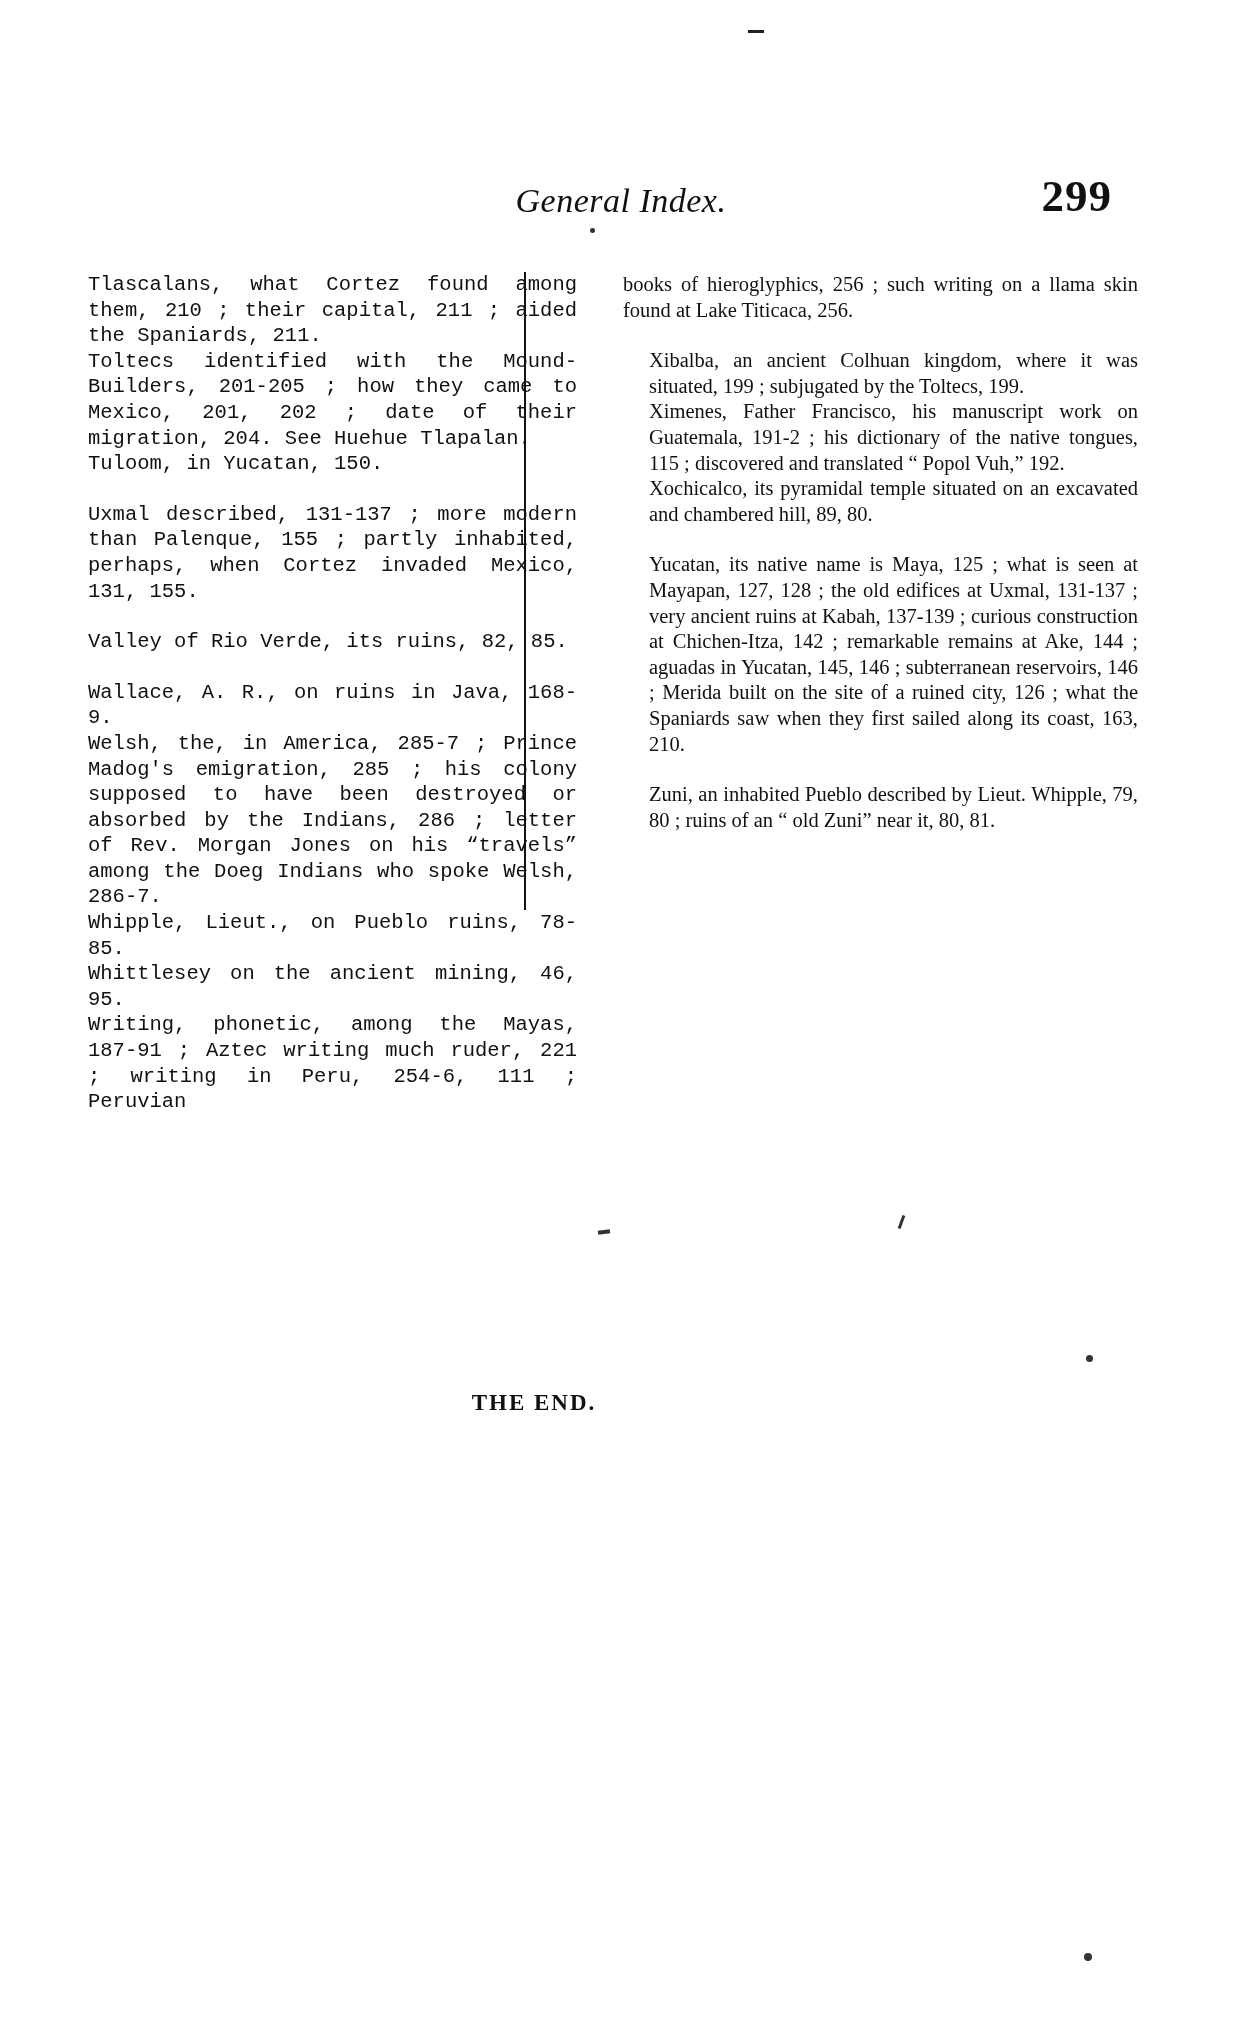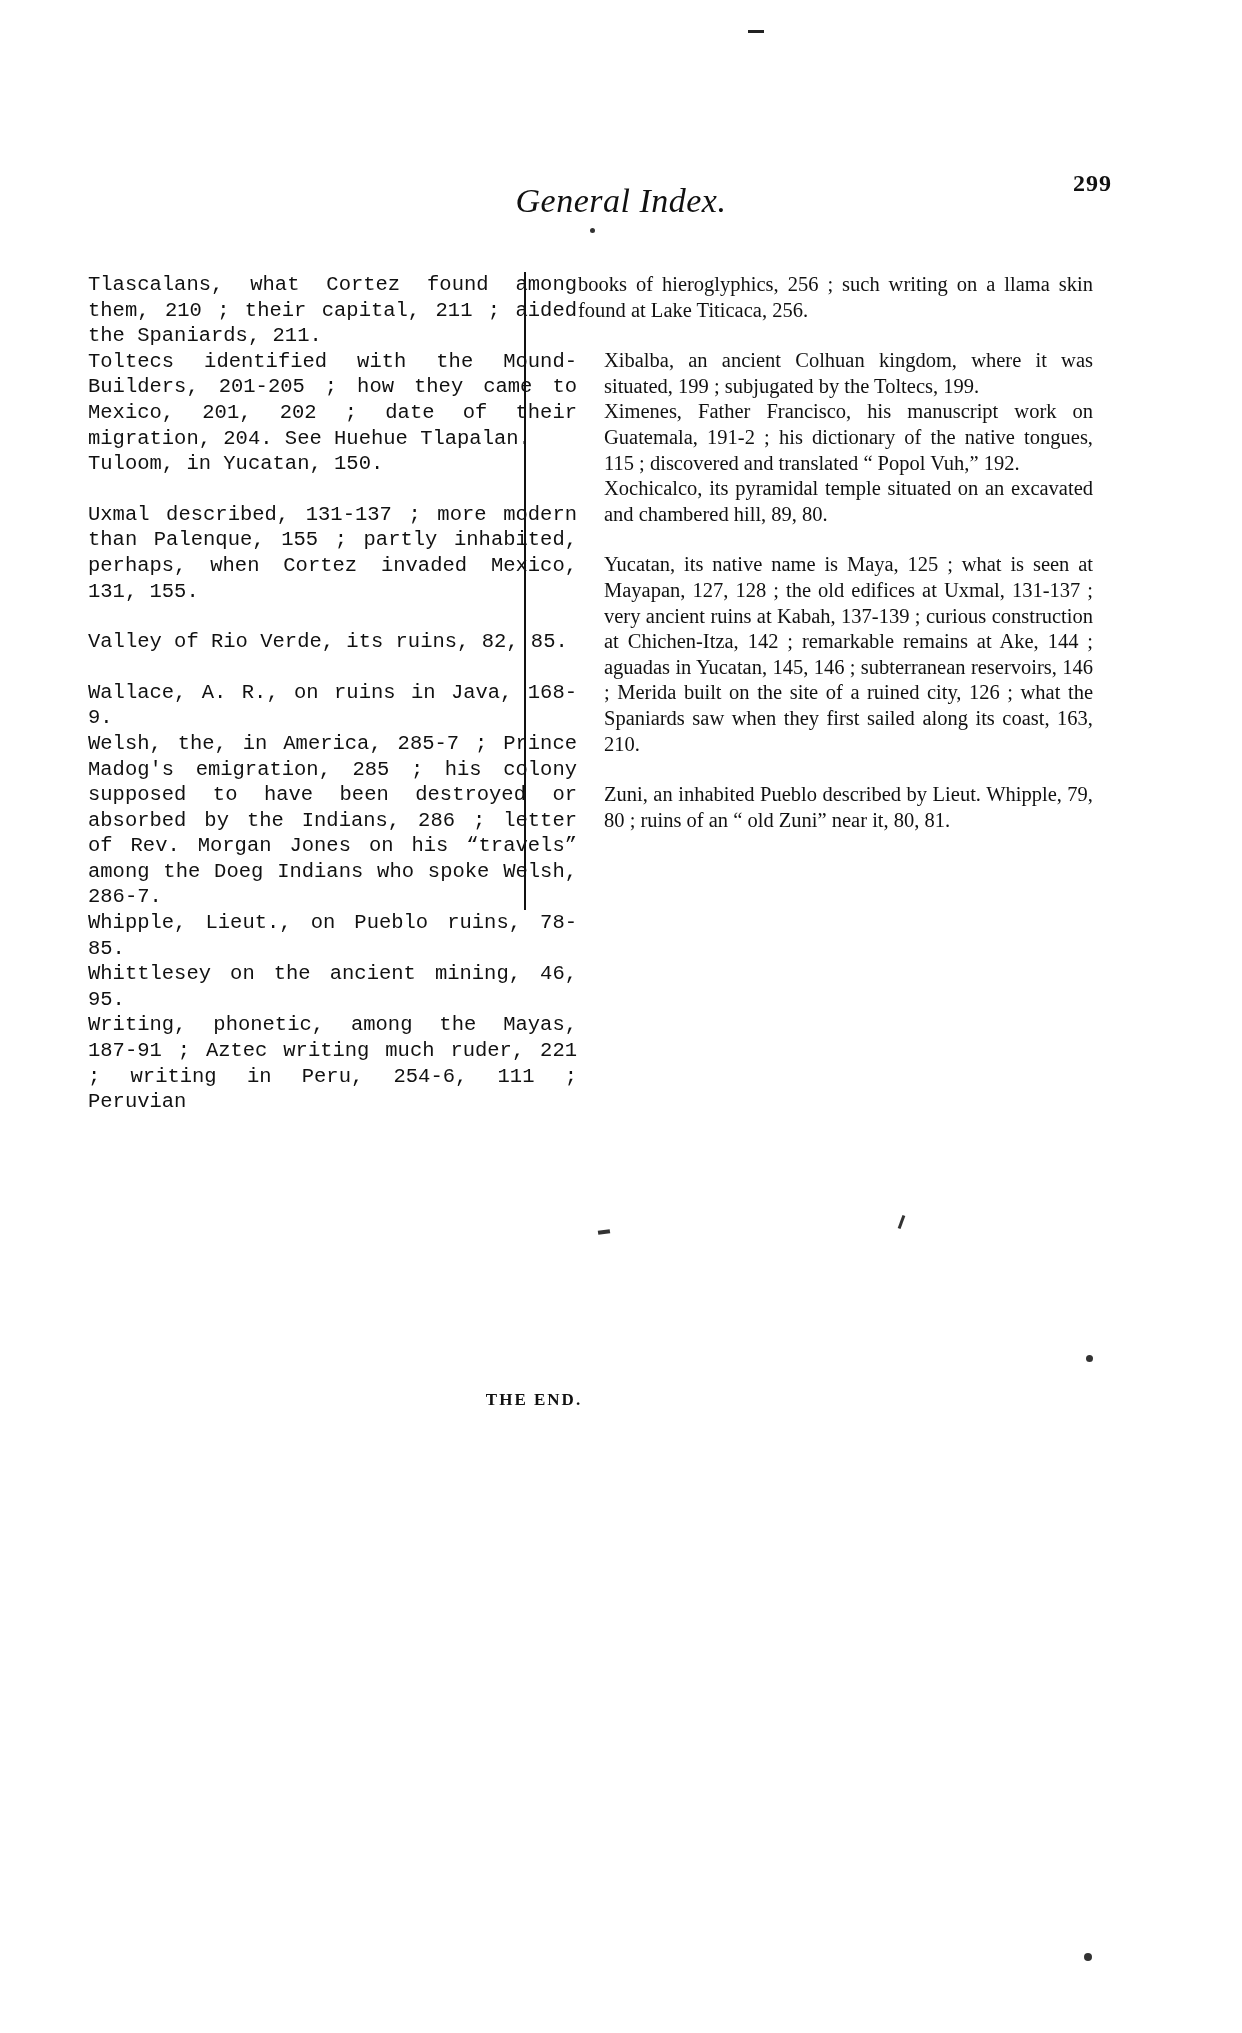--- a/index.html
+++ b/index.html
@@ -36,21 +36,21 @@
     width: 1242px;
     text-align: center;
     font-style: italic;
     font-size: 34px;
     letter-spacing: 0.5px;
   }
   .head-folio {
     position: absolute;
     right: 130px;
     top: 0;
-    font-size: 24px;
+    font-size: 45px;
     font-weight: bold;
     letter-spacing: 1px;
   }
   .top-dash {
     position: absolute;
     left: 748px;
     top: 30px;
     width: 16px;
     height: 3px;
     background: #222;
@@ -68,21 +68,21 @@
   }
   .col {
     position: absolute;
     top: 0;
     width: 515px;
     font-size: 20.5px;
     line-height: 25.6px;
     text-align: justify;
   }
   .col-left { left: 0; font-family: Liberation Mono, monospace; }
-  .col-right { left: 516px; }
+  .col-right { left: 561px; }
   .rule {
     position: absolute;
     left: 524px;
     top: 272px;
     width: 2px;
     height: 0px;
     background: #111;
   }
   .entry {
     margin: 0 0 0 0;
@@ -95,21 +95,21 @@
   }
   .cont {
     padding-left: 0;
   }
   .end {
     position: absolute;
     left: 0;
     top: 1390px;
     width: 1068px;
     text-align: center;
-    font-size: 17px;
+    font-size: 23px;
     font-weight: bold;
     letter-spacing: 2px;
   }
   .mk1 { left: 598px; top: 1230px; width: 12px; height: 4px; transform: rotate(-8deg); }
   .mk2 { left: 900px; top: 1215px; width: 3px; height: 14px; transform: rotate(20deg); }
   .mk3 { left: 1086px; top: 1355px; width: 7px; height: 7px; border-radius: 50%; }
   .mk4 { left: 1084px; top: 1953px; width: 8px; height: 8px; border-radius: 50%; }
   .mk5 { left: 590px; top: 228px; width: 5px; height: 5px; border-radius: 50%; }
 </style>
 </head>

